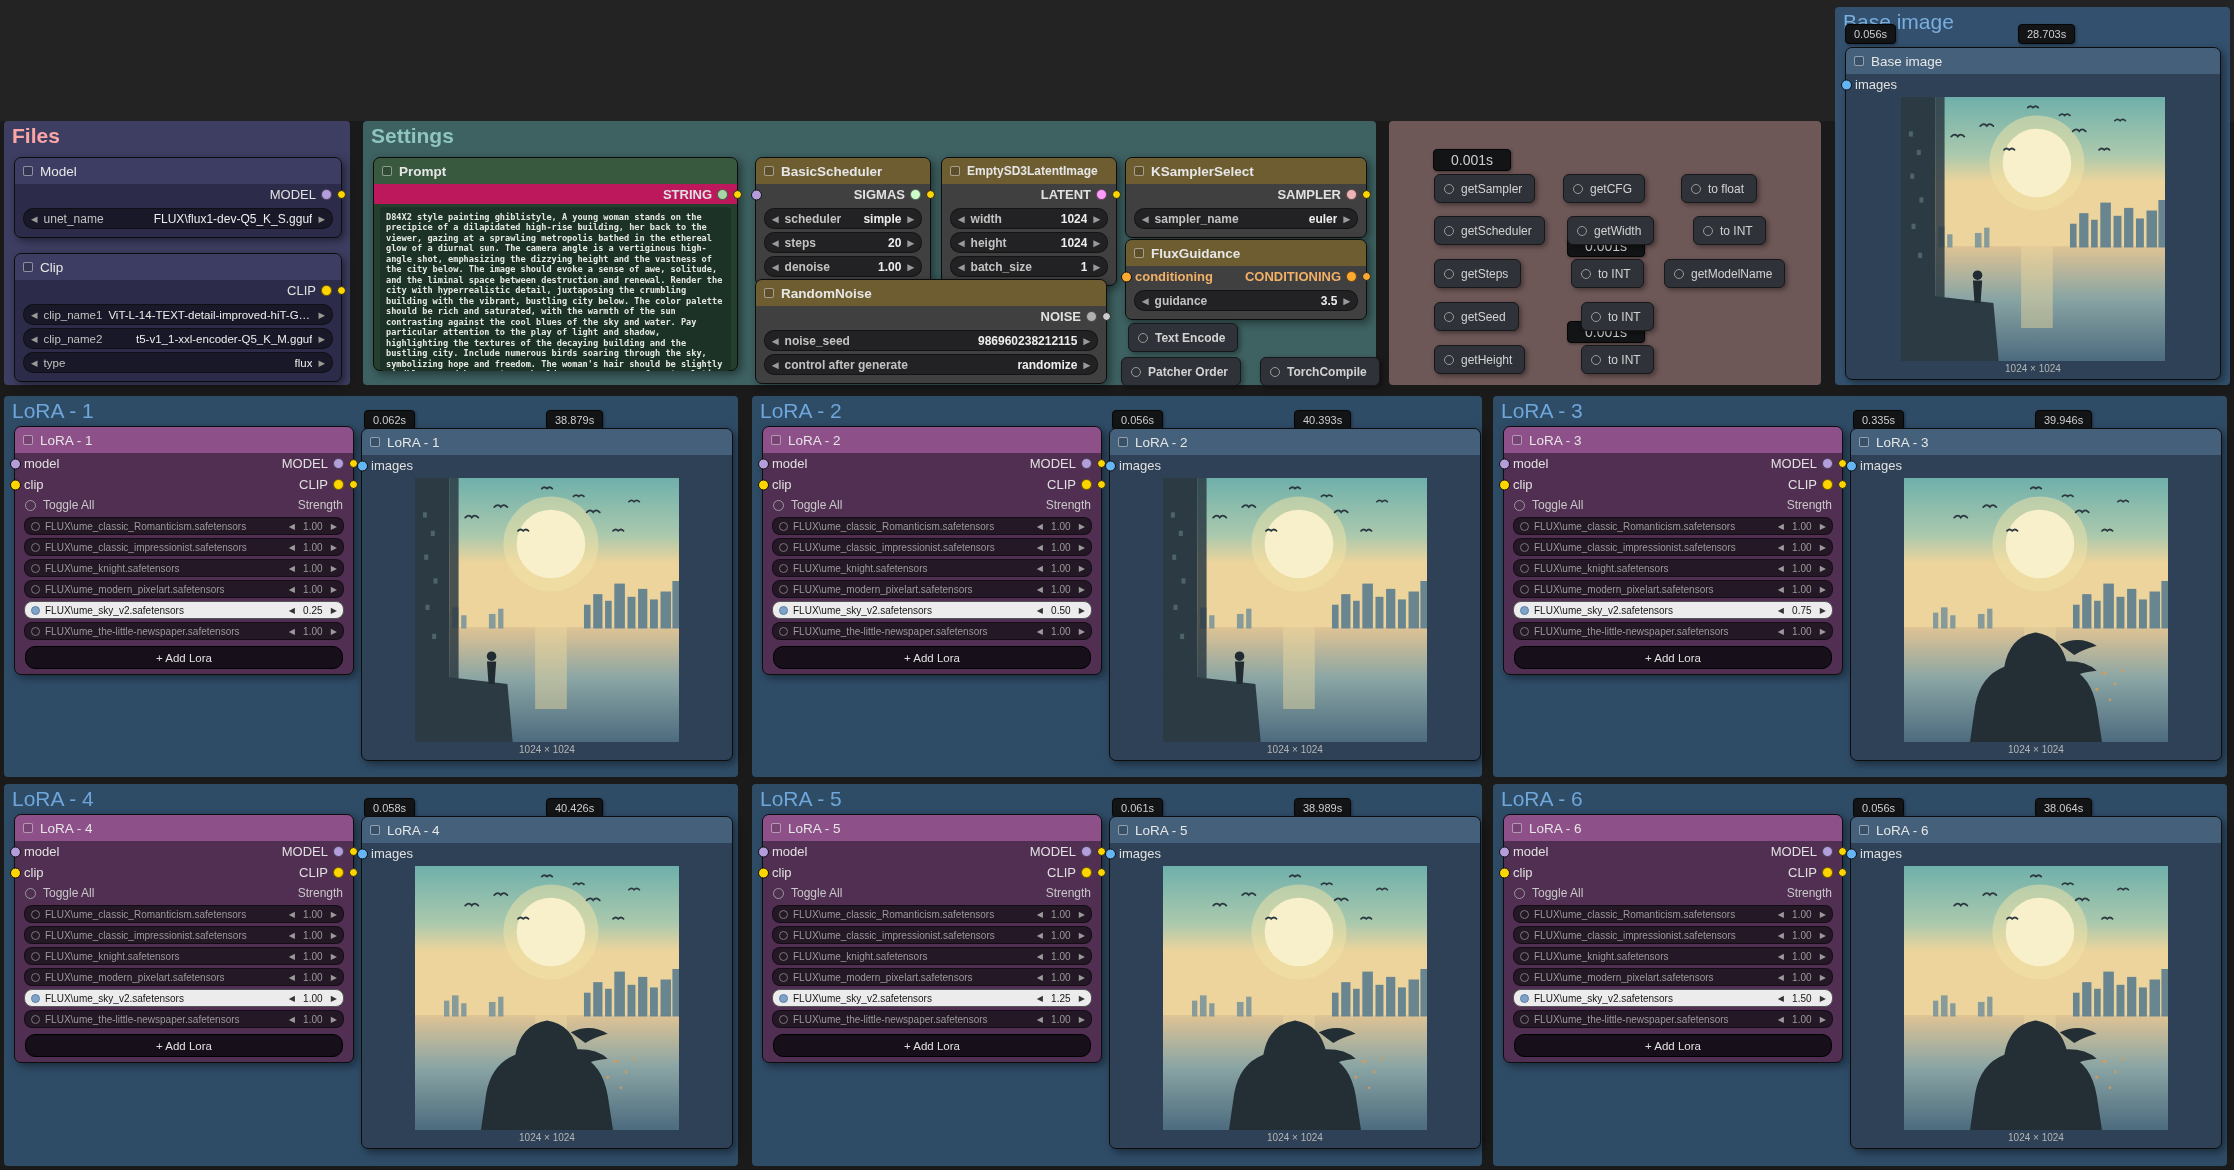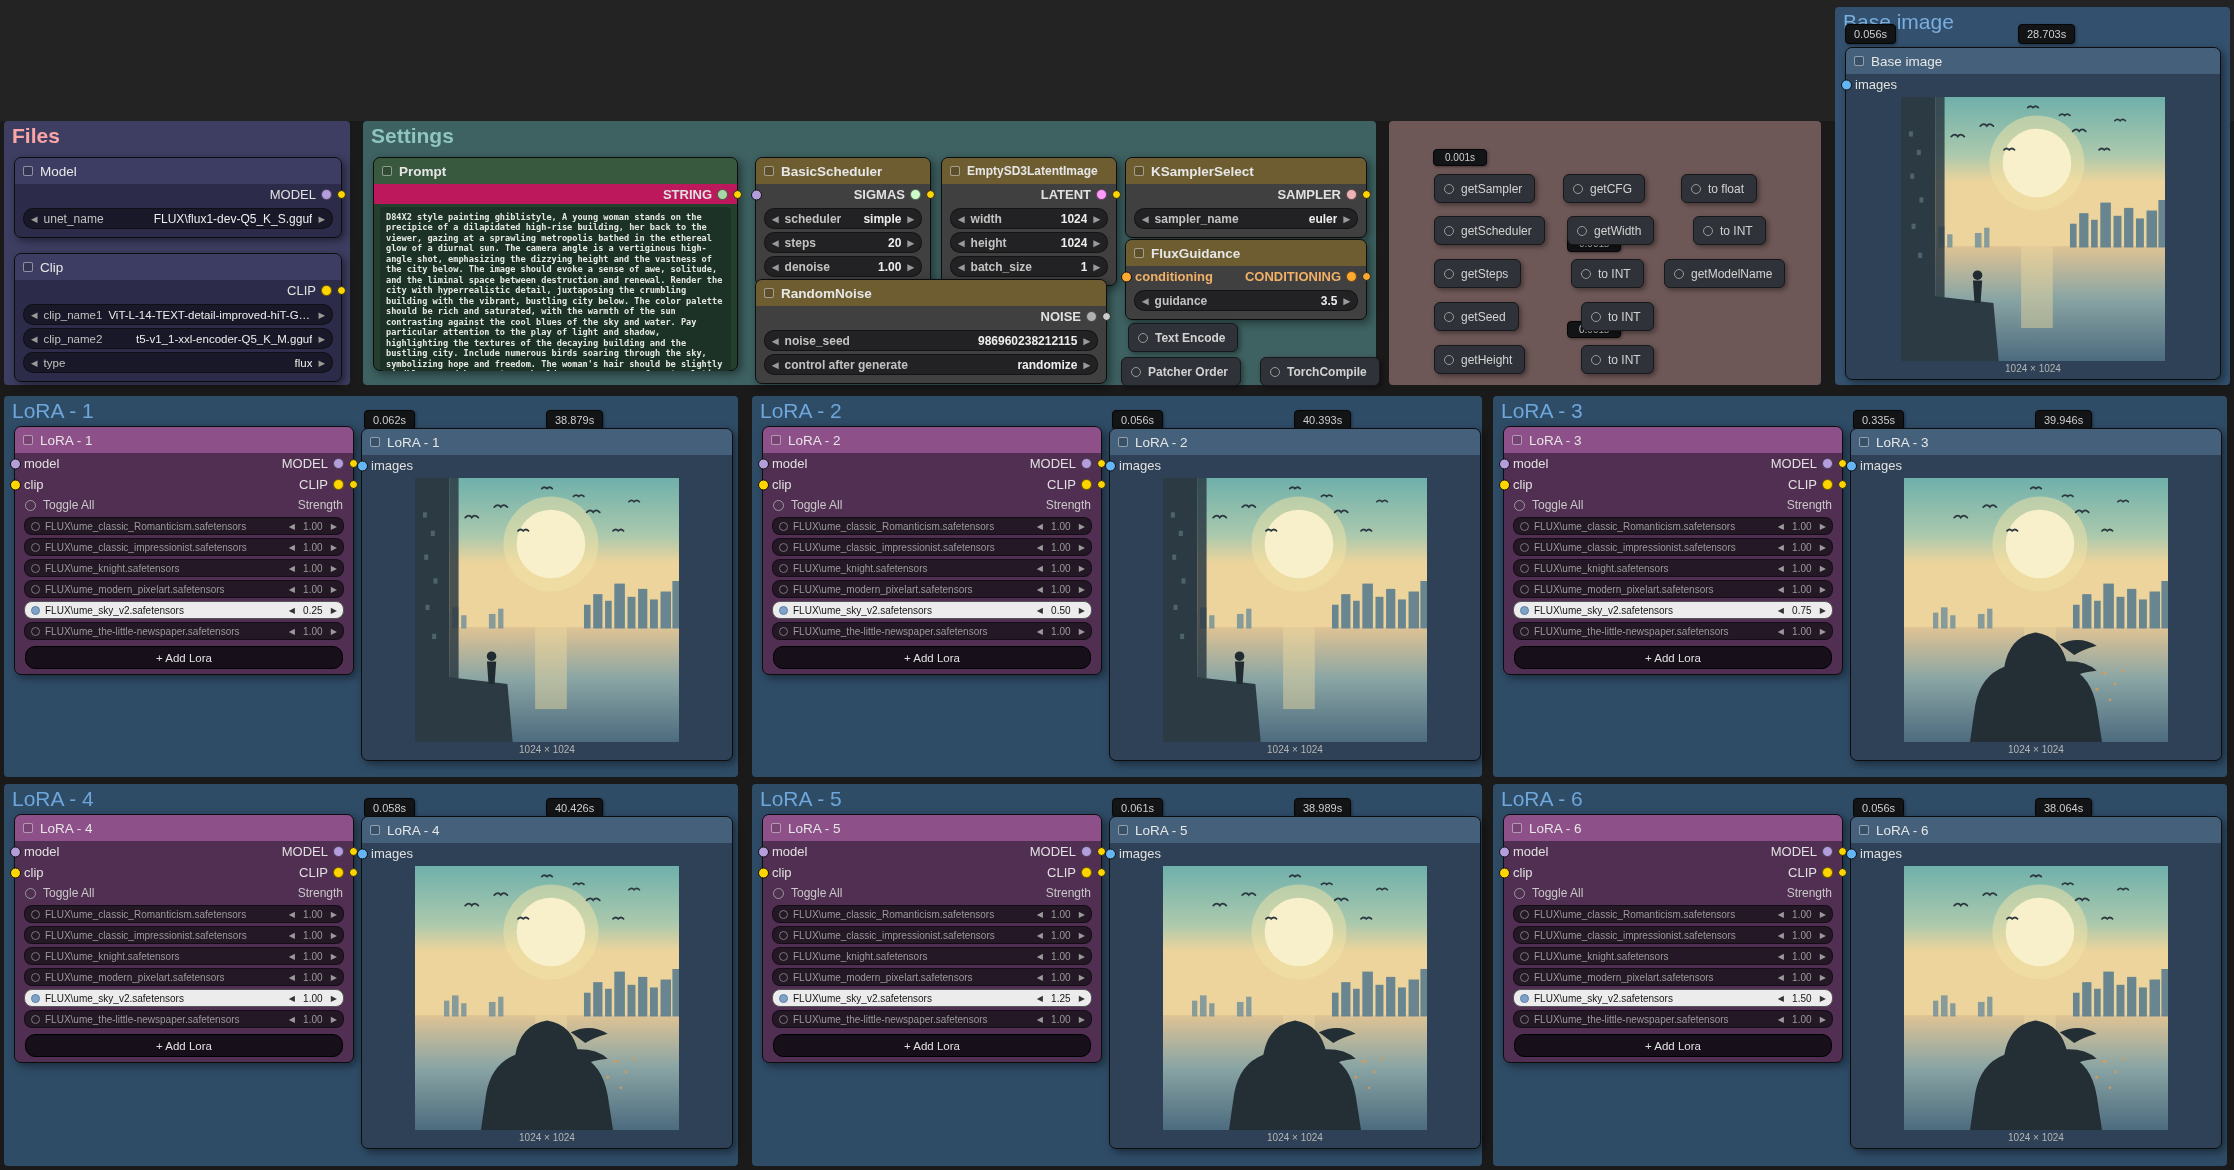--- a/index.html
+++ b/index.html
@@ -73,21 +73,21 @@
   .ccirc{width:10px;height:10px;flex:none;border-radius:50%;border:1.5px solid #999;box-sizing:border-box;}
   .sc1{left:765px;top:202px}.sc2{left:758px;top:236px}.sc3{left:897px;top:236px}
   .m1{left:45px;top:53px}.m2{left:174px;top:53px}.m3{left:292px;top:53px}
   .m4{left:45px;top:95px}.m5{left:178px;top:95px}.m6{left:304px;top:95px}
   .m7{left:45px;top:138px}.m8{left:182px;top:138px}.m9{left:275px;top:138px}
   .m10{left:45px;top:181px}.m11{left:192px;top:181px}
   .m12{left:45px;top:224px}.m13{left:192px;top:224px}
 
   
   .timing{position:absolute;background:#131416;border:1px solid #060606;border-radius:4px;color:#cfcfcf;font-size:11px;padding:2px 8px;line-height:1.3;box-shadow:1px 1px 3px rgba(0,0,0,.4);white-space:nowrap;}
-  .mtiming{font-size:10px;padding:1px 11px;}
+  .mtiming{font-size:14px;padding:1px 17px;}
   .mt1{left:44px;top:28px}.mt2{left:178px;top:114px}.mt3{left:178px;top:200px}
   .g-base .t-a{left:10px;top:17px}.g-base .t-b{left:183px;top:17px}
   .lora-group .t-a{left:360px;top:14px}.lora-group .t-b{left:542px;top:14px}
 
   
   .nd-base{left:10px;top:40px;width:374px}
   .preview-node{left:357px;top:32px;width:370px}
   .preview-image{width:264px;height:264px;margin:2px auto 0;background:#101418;overflow:hidden;}
   .caption{font-size:10px;color:#b5b5b5;text-align:center;margin-top:2px;}
 

